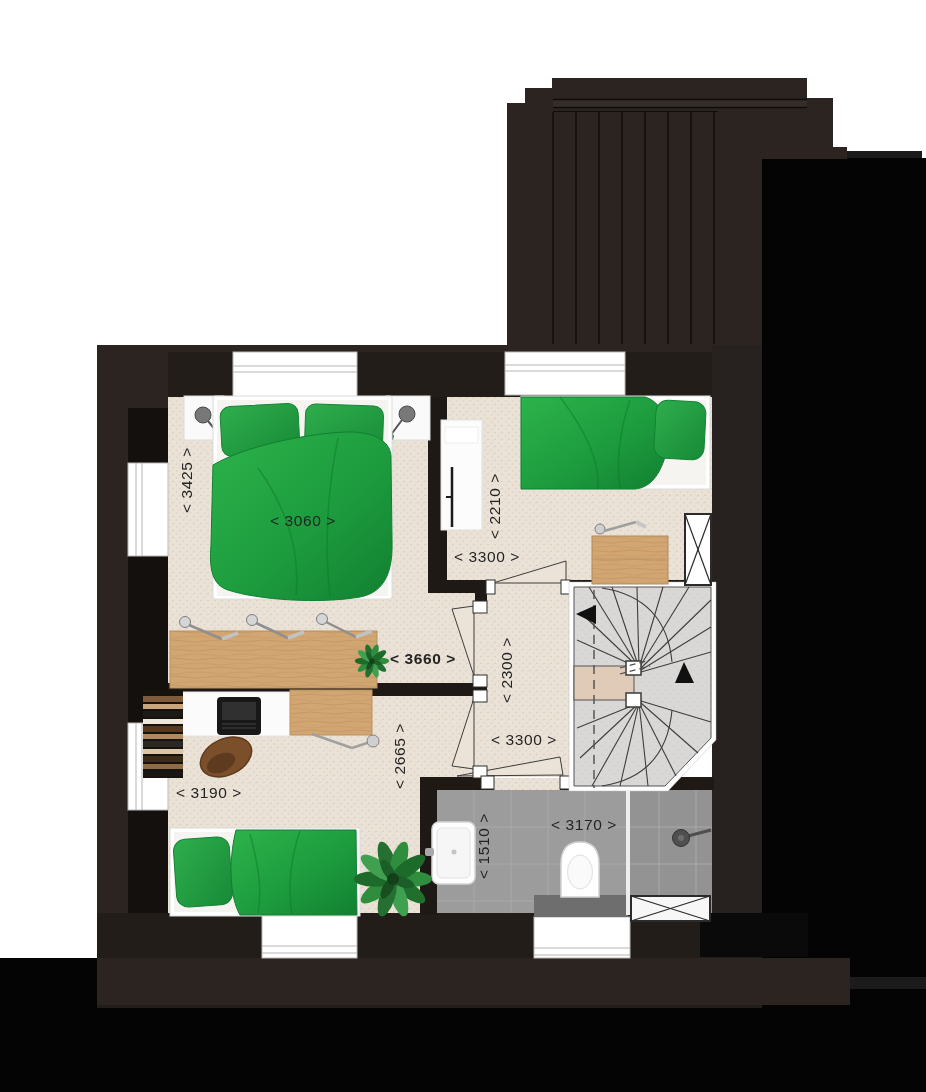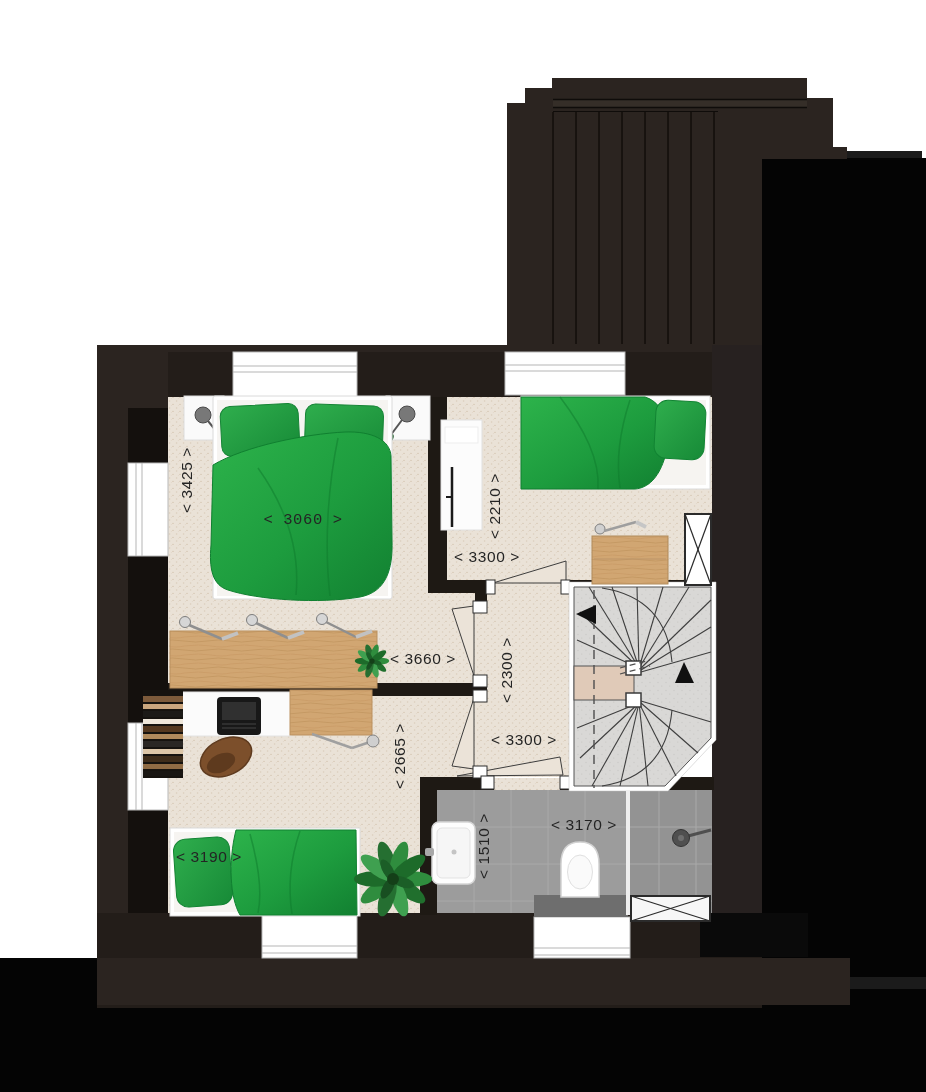--- a/index.html
+++ b/index.html
@@ -352,24 +352,24 @@
       <path d="M236,830 L356,830 L357,915 L240,915 C230,898 228,862 236,830 Z" fill="url(#gr)" stroke="#108030"></path>
       <path d="M300,831 C290,860 288,888 292,914" fill="none" stroke="#0e7a2c" stroke-opacity=".5" stroke-width="1.5"></path>
       <path d="M250,834 C260,870 262,894 258,913" fill="none" stroke="#0e7a2c" stroke-opacity=".5" stroke-width="1.5"></path>
     </g>
     <use href="#plantp" transform="translate(393,879) scale(1.7)"></use>
   </g>
 </svg>
 
 <div>
   <div class="dim v" style="left:187px;top:480px;">&lt; 3425 &gt;</div>
-  <div class="dim" style="left:303px;top:521px;font-family:Liberation Mono, monospace;">&lt; 3060 &gt;</div>
-  <div class="dim" style="left:423px;top:659px;">&lt; 3660 &gt;</div>
+  <div class="dim" style="left:303px;top:521px;">&lt; 3060 &gt;</div>
+  <div class="dim" style="left:423px;top:659px;font-weight:bold;">&lt; 3660 &gt;</div>
   <div class="dim v" style="left:495px;top:506px;">&lt; 2210 &gt;</div>
   <div class="dim" style="left:487px;top:557px;">&lt; 3300 &gt;</div>
   <div class="dim v" style="left:507px;top:670px;">&lt; 2300 &gt;</div>
   <div class="dim" style="left:524px;top:740px;">&lt; 3300 &gt;</div>
   <div class="dim v" style="left:400px;top:756px;">&lt; 2665 &gt;</div>
-  <div class="dim" style="left:209px;top:857px;text-align:right;">&lt; 3190 &gt;</div>
+  <div class="dim" style="left:209px;top:793px;text-align:right;">&lt; 3190 &gt;</div>
   <div class="dim" style="left:584px;top:801px;margin-top:24px;">&lt; 3170 &gt;</div>
   <div class="dim v" style="left:484px;top:846px;">&lt; 1510 &gt;</div>
 </div>
 </div>
 
 </body></html>

